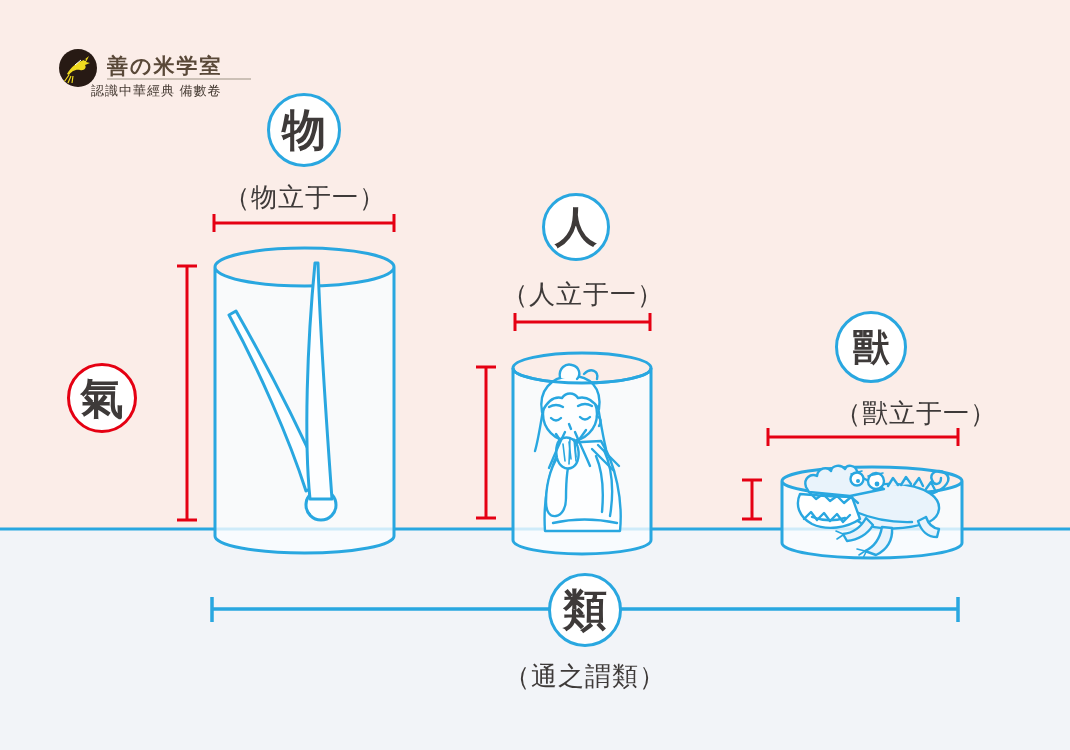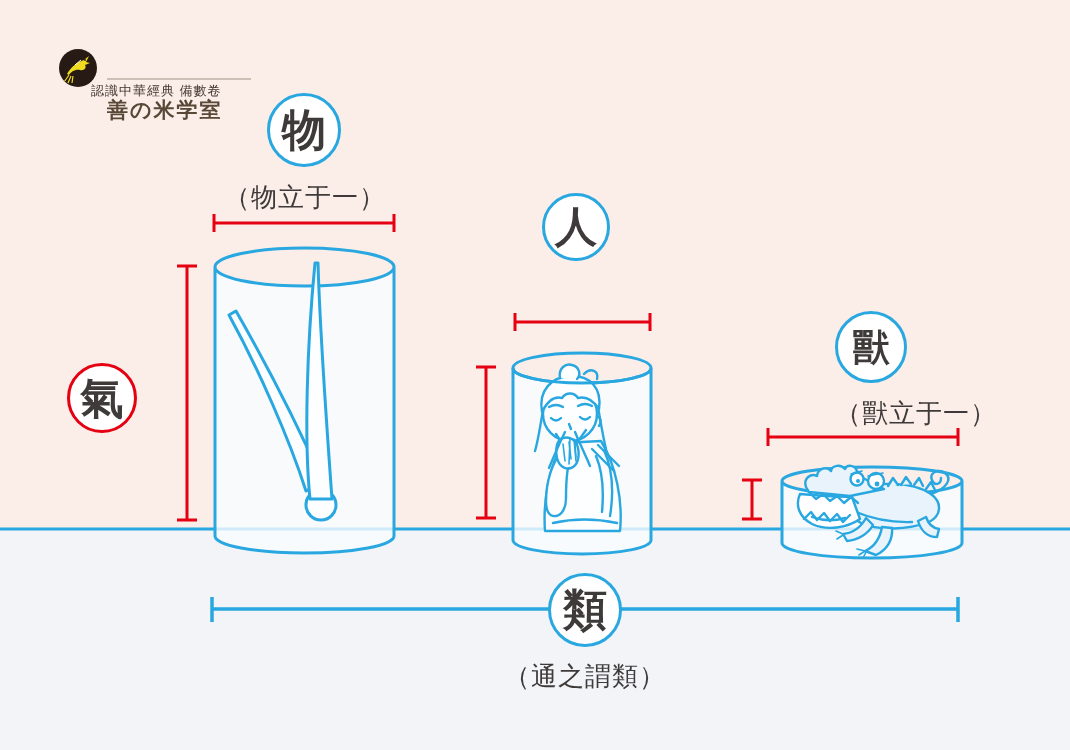--- a/index.html
+++ b/index.html
@@ -34,21 +34,21 @@
   #n-thing{left:305px;top:180px;font-family:Liberation Serif, serif;}
   #n-person{left:583px;top:277px;}
   #n-beast{left:916px;top:396px;}
   #n-category{left:585px;top:659px;}
 
   
   .logo{position:absolute;left:59px;top:46px;width:220px;height:55px;z-index:3;}
   .logo-circle{position:absolute;left:0;top:3px;width:38px;height:38px;border-radius:50%;
                background:var(--logo-bg);overflow:hidden;}
   .logo-title{position:absolute;left:48px;top:6px;font-family:"Liberation Serif","DejaVu Serif",serif;
-              font-weight:700;font-size:21px;color:var(--logo-brown);letter-spacing:2px;white-space:nowrap;margin-top:44px;}
+              font-weight:700;font-size:21px;color:var(--logo-brown);letter-spacing:2px;white-space:nowrap;}
   .logo-rule{position:absolute;left:48px;top:32px;width:144px;height:1.5px;background:#CCC0B6;}
   .logo-subtitle{position:absolute;left:32px;top:36px;font-size:13px;font-weight:400;
                  color:var(--logo-dark);letter-spacing:1px;white-space:nowrap;}
 </style>
 </head>
 <body>
 
 <div class="stage">
   <div class="bg-top"></div>
   <div class="bg-bottom"></div>
@@ -172,15 +172,16 @@
     <span>獸</span>
   </div>
   <div class="badge" id="b-qi">
     <span>氣</span>
   </div>
   <div class="badge" id="b-category">
     <span>類</span>
   </div>
 
   <div class="note" id="n-thing">（物立于一）</div>
+  <div class="note" id="n-person">（人立于一）</div>
   <div class="note" id="n-beast">（獸立于一）</div>
   <div class="note" id="n-category">（通之謂類）</div>
 </div>
 
 </body></html>

